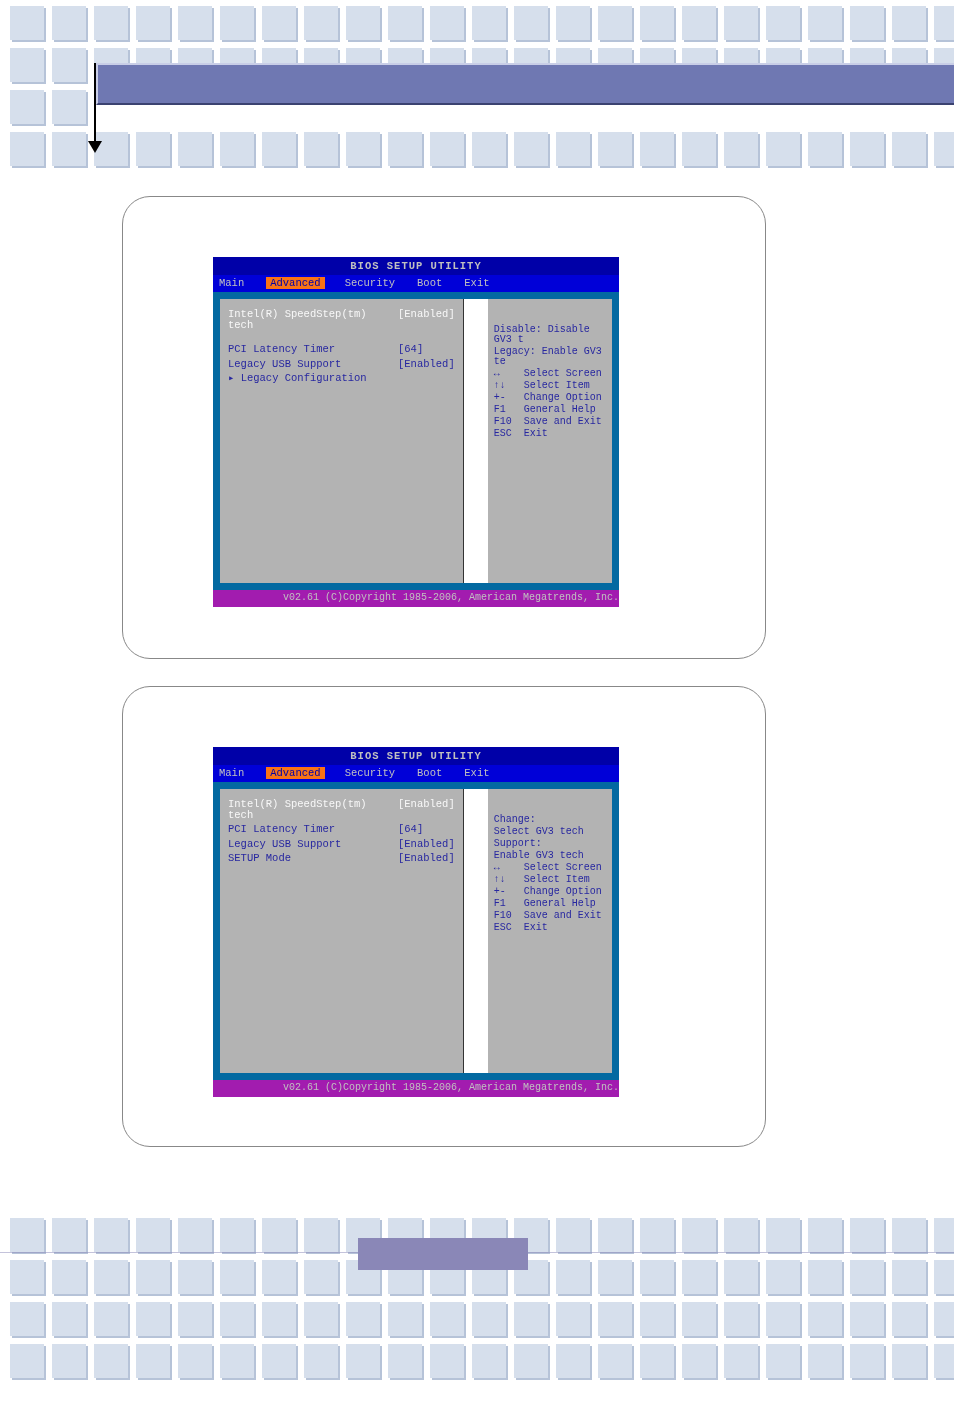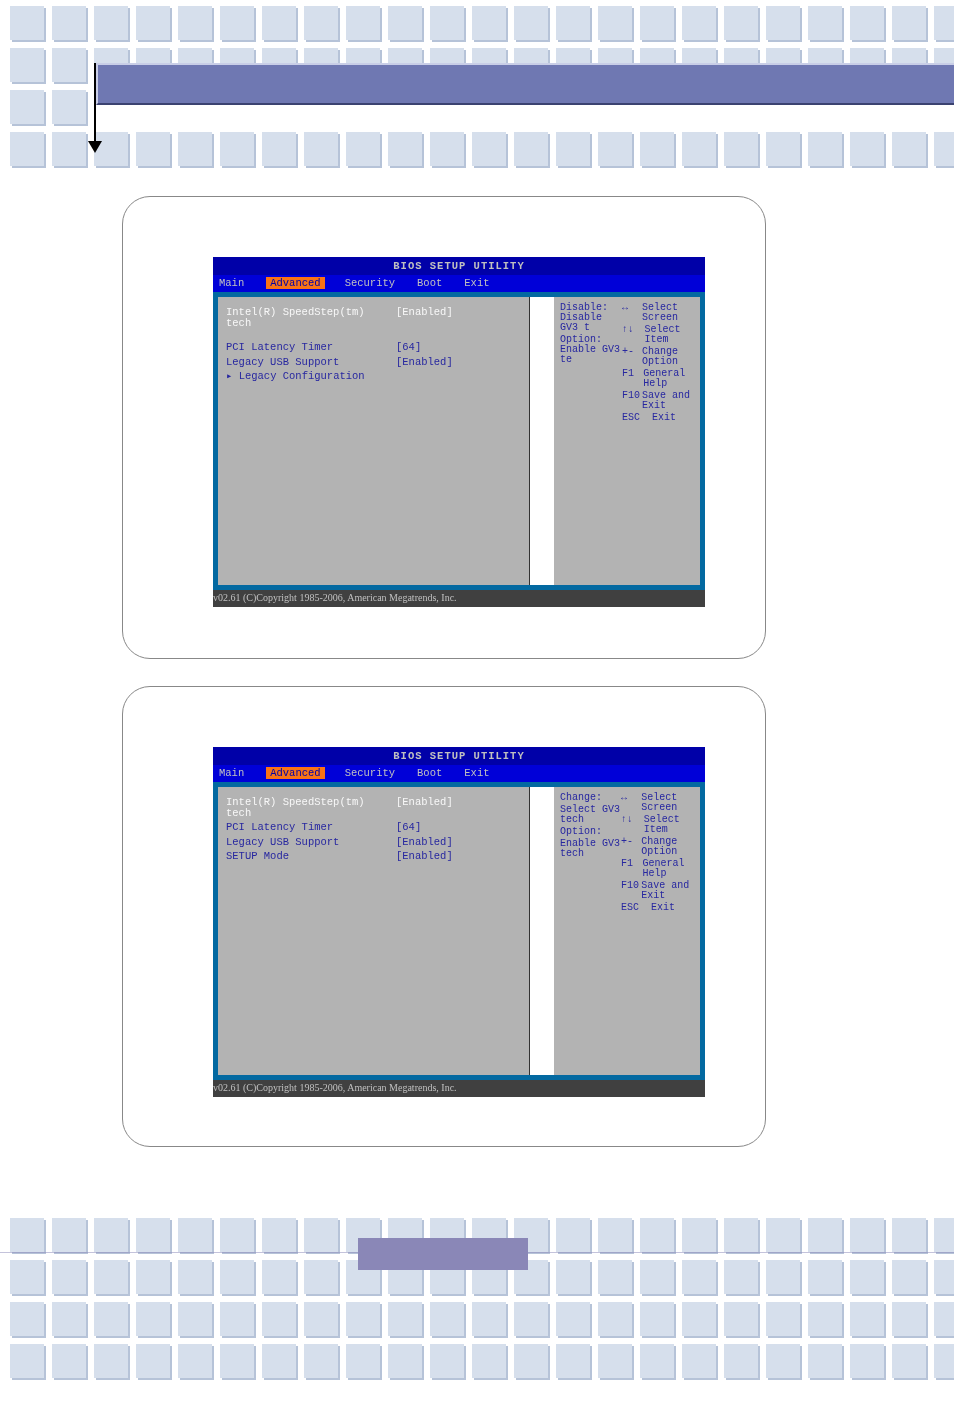--- a/index.html
+++ b/index.html
@@ -73,21 +73,21 @@
     width: 644px;
     border: 1px solid #888;
     border-radius: 28px;
     padding: 60px 90px 22px;
     background: #fff;
   }
   .card-1 { top: 196px; height: 463px; }
   .card-2 { top: 686px; height: 461px; }
 
   .bios {
-    width: 492px;
+    width: 406px;
     font-size: 10.5px;
     line-height: 1;
   }
   .bios-title {
     background: #0000a8;
     color: #c0c0c0;
     font-weight: bold;
     text-align: center;
     padding: 4px 0 3px;
     letter-spacing: 1px;
@@ -101,59 +101,58 @@
   .bios-tabs span { margin-right: 22px; }
   .bios-tabs .sel {
     background: #f97316;
     color: #0000a8;
     padding: 1px 4px;
     margin-top: -1px;
     margin-right: 20px;
   }
   .bios-body {
     display: flex;
-    border: 5px solid #0369a1;
+    border: 7px solid #0369a1;
     height: 298px;
     gap: 24px;
   }
   .pane-left {
     flex: 1;
     background: #b3b3b3;
     border-right: 1px solid #333;
     color: #2727a0;
     padding: 10px 8px;
     position: relative;
   }
   .pane-left .row { display: flex; margin-bottom: 4px; }
   .pane-left .label { width: 170px; }
   .pane-left .highlight { color: #f8f8f8; }
   .pane-left .submenu::before { content: "\25B8\00a0"; }
 
   .pane-right {
     width: 146px;
     background: #b3b3b3;
     color: #2727a0;
-    padding: 6px 6px;
+    padding: 26px 6px;
     display: flex;
-    flex-direction: row;
+    flex-direction: column;
     justify-content: flex-start;
     font-size: 10px;
   }
   .help-top div { margin-bottom: 2px; }
   .keys { }
   .keys div { display: flex; margin-bottom: 2px; }
   .keys .k { width: 30px; }
 
   .bios-footer {
-    background: #404040;
+    background: #a21caf;
     color: #c0c0c0;
-    text-align: left;
+    text-align: right;
     padding: 3px 0 4px;
     font-size: 10px;
-    font-family: Liberation Serif, serif;
   }
 
   .hr-thin {
     position: absolute;
     left: 0; top: 1252px; width: 100%;
     height: 1px; background: #8a87b7;
     opacity: .5;
   }
 </style>
 </head>
@@ -269,21 +268,21 @@
           <span class="label">Legacy USB Support</span>
           <span>[Enabled]</span>
         </div>
         <div class="row submenu">
           <span>Legacy Configuration</span>
         </div>
       </div>
       <div class="pane-right">
         <div class="help-top">
           <div>Disable: Disable GV3 t</div>
-          <div>Option:  Enable GV3 te</div>
+          <div>Legacy:  Enable GV3 te</div>
         </div>
         <div class="keys">
           <div>
               <span class="k">↔</span>
               <span>Select Screen</span>
             </div>
           <div>
               <span class="k">↑↓</span>
               <span>Select Item</span>
             </div>
@@ -336,21 +335,21 @@
         </div>
         <div class="row">
           <span class="label">SETUP Mode</span>
           <span>[Enabled]</span>
         </div>
       </div>
       <div class="pane-right">
         <div class="help-top">
           <div>Change:</div>
           <div> Select GV3 tech</div>
-          <div>Option:</div>
+          <div>Support:</div>
           <div> Enable GV3 tech</div>
         </div>
         <div class="keys">
           <div>
               <span class="k">↔</span>
               <span>Select Screen</span>
             </div>
           <div>
               <span class="k">↑↓</span>
               <span>Select Item</span>

